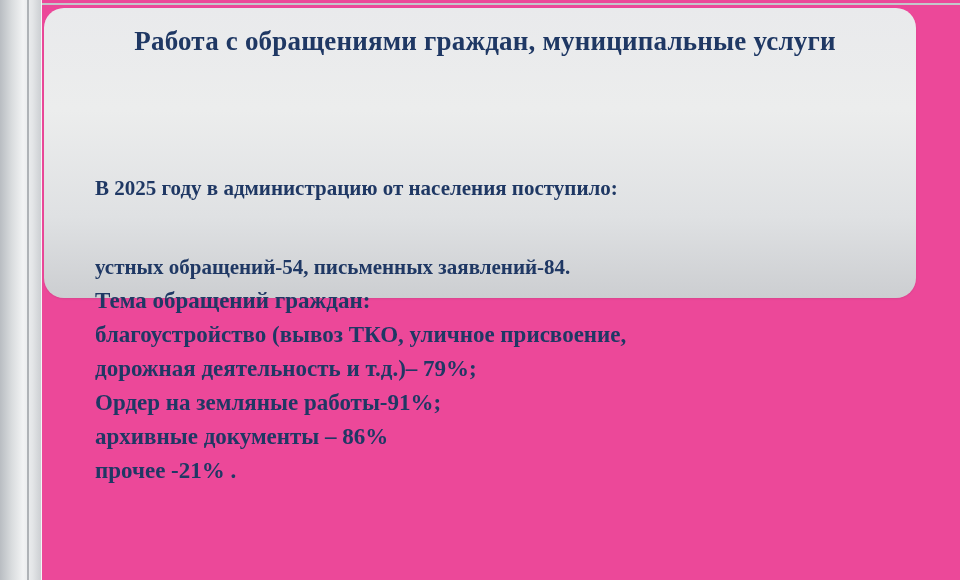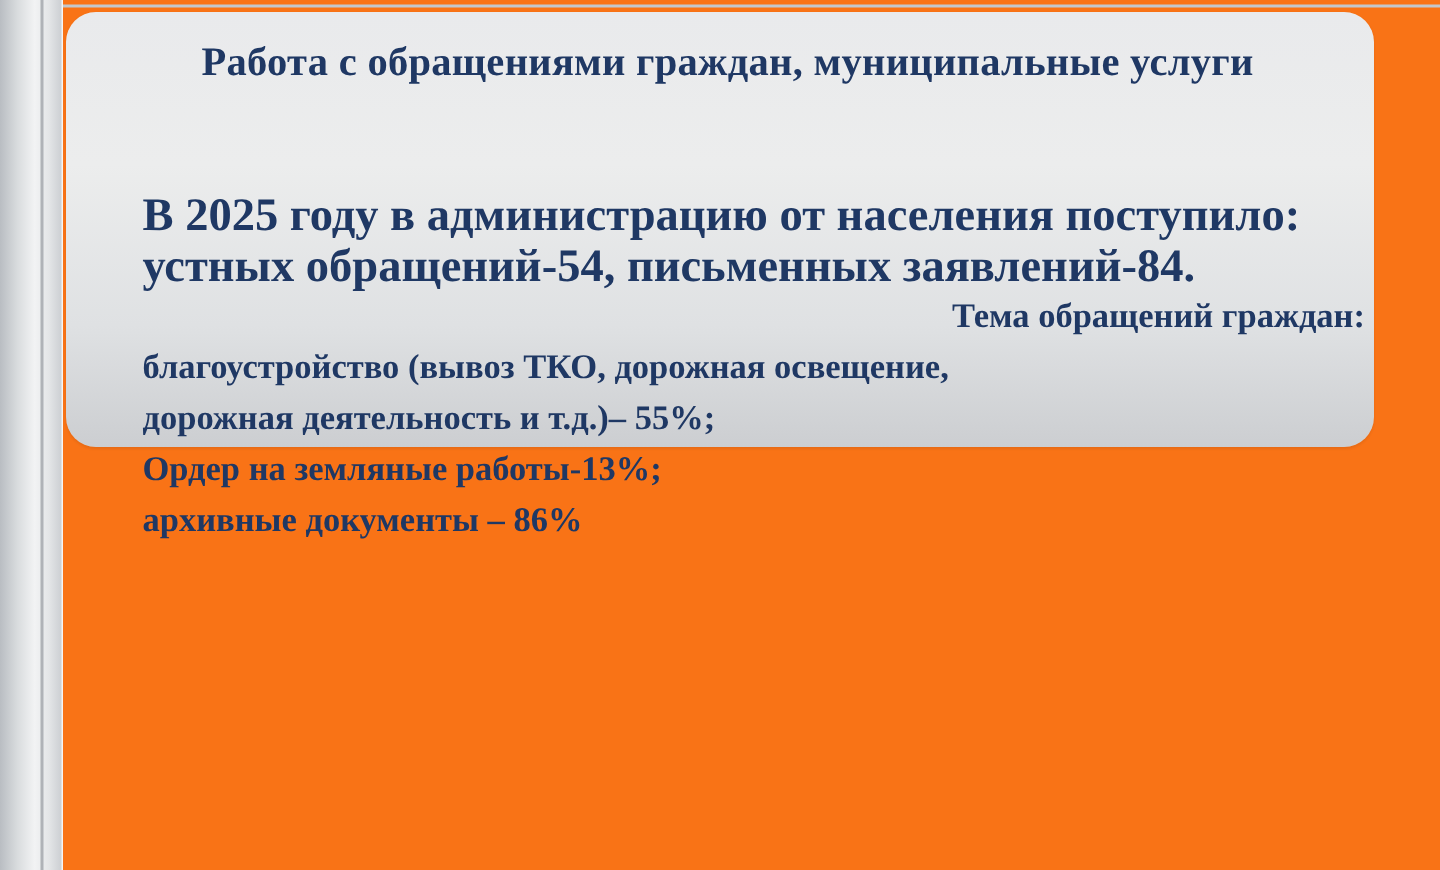--- a/index.html
+++ b/index.html
@@ -11,21 +11,21 @@
     height: 580px;
     overflow: hidden;
     font-family: "Liberation Serif", serif;
     background: #ffffff;
   }
 
   .slide {
     position: relative;
     width: 960px;
     height: 580px;
-    background: #f97316;
+    background: #ec4899;
     overflow: hidden;
   }
 
   
   .left-band {
     position: absolute;
     left: 0;
     top: 0;
     width: 42px;
     height: 580px;
@@ -112,24 +112,25 @@
     font-size: 23px;
     line-height: 34px;
   }
 
   .line {
     white-space: pre-wrap;
   }
 
   
   .line.l0, .line.l1 {
-    font-size: 31px;
+    font-size: 21px;
+    margin-top: 45px;
   }
   .line.l2 {
-    text-align: right;
+    text-align: left;
   }
 </style>
 </head>
 <body>
 
 <div class="slide">
 
   <div class="left-band"></div>
   <div class="left-band-line"></div>
   <div class="left-band-edge"></div>
@@ -138,20 +139,21 @@
   <div class="panel"></div>
 
   <div class="content">
 
     <div class="title">Работа с обращениями граждан, муниципальные услуги</div>
 
     <div class="body-block">
       <div class="line l0">В 2025 году в администрацию от населения поступило:</div>
       <div class="line l1">устных обращений-54, письменных заявлений-84.</div>
       <div class="line l2">Тема обращений граждан:</div>
-      <div class="line">благоустройство (вывоз ТКО, дорожная освещение,</div>
-      <div class="line">дорожная деятельность и т.д.)– 55%;</div>
-      <div class="line">Ордер на земляные работы-13%;</div>
+      <div class="line">благоустройство (вывоз ТКО, уличное присвоение,</div>
+      <div class="line">дорожная деятельность и т.д.)– 79%;</div>
+      <div class="line">Ордер на земляные работы-91%;</div>
       <div class="line">архивные документы – 86%</div>
+      <div class="line">прочее -21% .</div>
     </div>
 
   </div>
 </div>
 
 </body></html>

